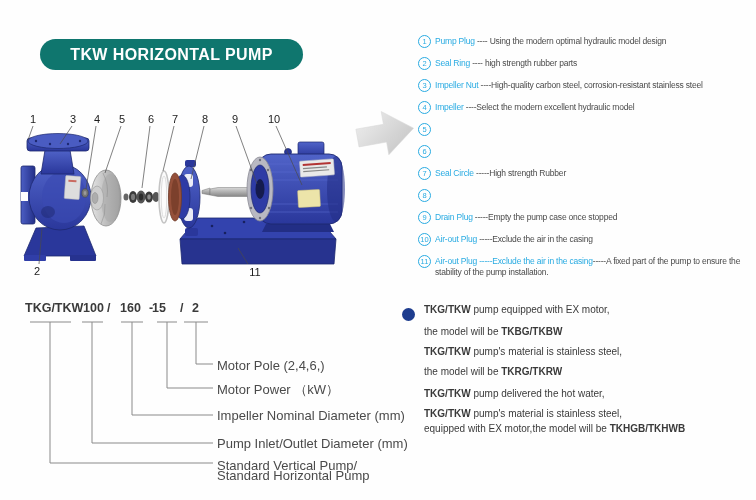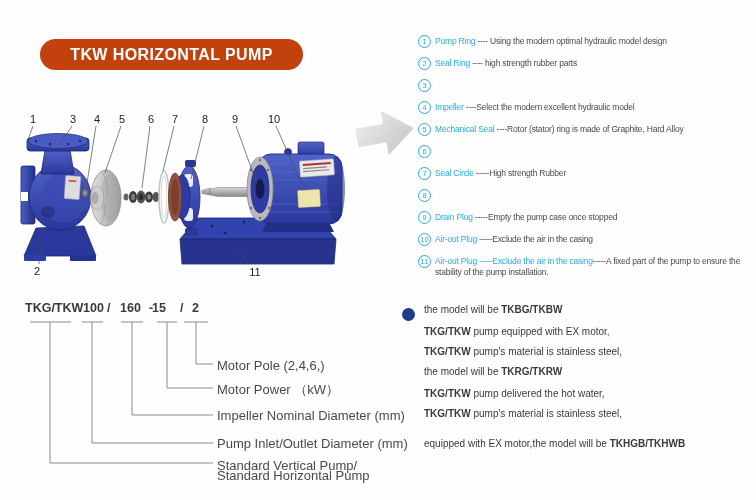--- a/index.html
+++ b/index.html
@@ -3,21 +3,21 @@
 <meta charset="utf-8">
 <style>
   html,body{margin:0;padding:0;background:#ffffff;}
   .page{
     position:relative;width:756px;height:500px;background:#fefefe;
     font-family:"Liberation Sans","DejaVu Sans",sans-serif;overflow:hidden;
   }
   
   .banner{
     position:absolute;left:40px;top:39px;width:263px;height:31px;
-    background:#c2410c;border-radius:16px;display:flex;align-items:center;justify-content:center;
+    background:#0f766e;border-radius:16px;display:flex;align-items:center;justify-content:center;
   }
   .banner span{color:#ffffff;font-size:16px;font-weight:bold;letter-spacing:.4px;}
   
   .pump-svg{position:absolute;left:12px;top:100px;width:340px;height:190px;}
   .pump-svg text{font-family:"Liberation Sans","DejaVu Sans",sans-serif;font-size:11px;fill:#1c1c1c;}
   
   .arrow-svg{position:absolute;left:352px;top:94px;width:68px;height:78px;}
   
   .parts-list{position:absolute;left:418px;top:36px;width:336px;}
   .pl-row{display:flex;align-items:flex-start;margin-bottom:10px;}
@@ -30,21 +30,21 @@
   
   .code-part{position:absolute;top:301px;font-size:12.5px;font-weight:bold;color:#3a3a3a;}
   .tree-svg{position:absolute;left:20px;top:315px;width:340px;height:170px;}
   .tree-label{position:absolute;left:217px;font-size:13px;color:#4a4a4a;white-space:nowrap;}
   
   .bullet{position:absolute;left:402px;top:308px;width:13px;height:13px;border-radius:50%;background:#1d3c8e;}
   .variants{position:absolute;left:424px;top:304px;width:328px;}
   .vline{font-size:10px;line-height:12px;color:#3a3a3a;}
   .vline + .vline{margin-top:10px;}
   .v-entry + .v-entry{margin-top:8px;}
-  .v-entry:last-child .vline + .vline{margin-top:18px;}
+  .v-entry:last-child .vline + .vline{margin-top:3px;}
   .vbrand{font-weight:bold;}
   .vmodel{font-weight:bold;}
 </style>
 </head>
 <body>
 
 <div class="page">
 
   <div class="banner">
     <span>TKW HORIZONTAL PUMP</span>
@@ -206,36 +206,36 @@
       </linearGradient>
     </defs>
     <g transform="rotate(-10 34 39)">
       <polygon points="5,30 33,30 33,17 62,39 33,61 33,48 5,48" fill="url(#gArrow)" stroke="#d8d8d8" stroke-width="0.5"></polygon>
     </g>
   </svg>
 
   <div class="parts-list">
     <div class="pl-row">
       <span class="pl-num">1</span>
-      <span class="pl-text"><span class="pl-name">Pump Ring</span><span class="pl-desc"> ---- Using the modern optimal hydraulic model design</span></span>
+      <span class="pl-text"><span class="pl-name">Pump Plug</span><span class="pl-desc"> ---- Using the modern optimal hydraulic model design</span></span>
     </div>
     <div class="pl-row">
       <span class="pl-num">2</span>
       <span class="pl-text"><span class="pl-name">Seal Ring</span><span class="pl-desc"> ---- high strength rubber parts</span></span>
     </div>
     <div class="pl-row">
       <span class="pl-num">3</span>
+      <span class="pl-text"><span class="pl-name">Impeller Nut</span><span class="pl-desc"> ----High-quality carbon steel, corrosion-resistant stainless steel</span></span>
     </div>
     <div class="pl-row">
       <span class="pl-num">4</span>
       <span class="pl-text"><span class="pl-name">Impeller</span><span class="pl-desc"> ----Select the modern excellent hydraulic model</span></span>
     </div>
     <div class="pl-row">
       <span class="pl-num">5</span>
-      <span class="pl-text"><span class="pl-name">Mechanical Seal</span><span class="pl-desc"> ----Rotor (stator) ring is made of Graphite, Hard Alloy</span></span>
     </div>
     <div class="pl-row">
       <span class="pl-num">6</span>
     </div>
     <div class="pl-row">
       <span class="pl-num">7</span>
       <span class="pl-text"><span class="pl-name">Seal Circle</span><span class="pl-desc"> -----High strength Rubber</span></span>
     </div>
     <div class="pl-row">
       <span class="pl-num">8</span>
@@ -276,22 +276,22 @@
   <div class="tree-label" style="top:358px">Motor Pole (2,4,6,)</div>
   <div class="tree-label" style="top:381px">Motor Power （kW）</div>
   <div class="tree-label" style="top:408px">Impeller Nominal Diameter (mm)</div>
   <div class="tree-label" style="top:436px">Pump Inlet/Outlet Diameter (mm)</div>
   <div class="tree-label" style="top:458px">Standard Vertical Pump/</div>
   <div class="tree-label" style="top:468px">Standard  Horizontal Pump</div>
 
   <div class="bullet"></div>
   <div class="variants">
     <div class="v-entry">
+      <div class="vline"><span class="vbrand">TKG/TKW</span><span> pump equipped with EX motor,</span></div>
       <div class="vline"><span>the model will be </span><span class="vmodel">TKBG/TKBW</span></div>
-      <div class="vline"><span class="vbrand">TKG/TKW</span><span> pump equipped with EX motor,</span></div>
     </div>
     <div class="v-entry">
       <div class="vline"><span class="vbrand">TKG/TKW</span><span> pump's material is stainless steel,</span></div>
     </div>
     <div class="v-entry">
       <div class="vline"><span>the model will be </span><span class="vmodel">TKRG/TKRW</span></div>
       <div class="vline"><span class="vbrand">TKG/TKW</span><span> pump delivered the hot water,</span></div>
     </div>
     <div class="v-entry">
       <div class="vline"><span class="vbrand">TKG/TKW</span><span> pump's material is stainless steel,</span></div>

